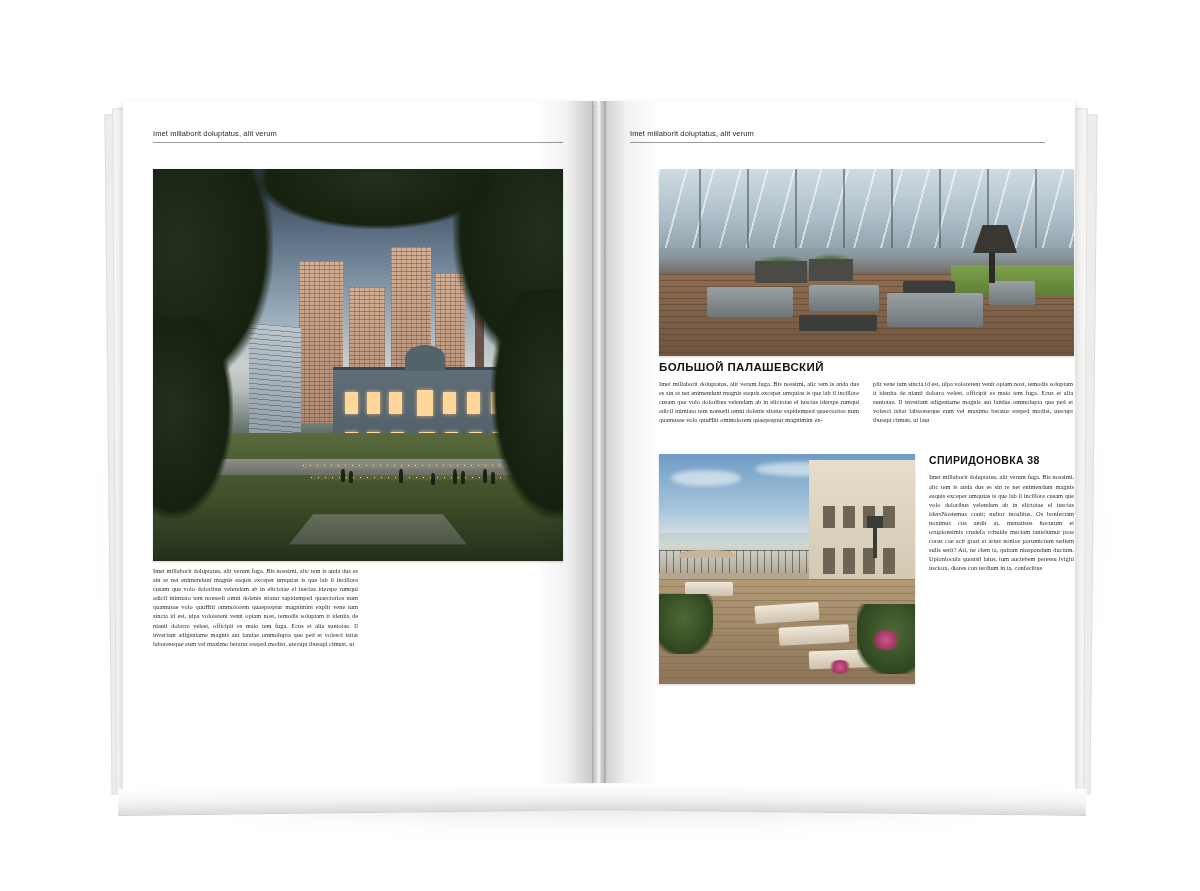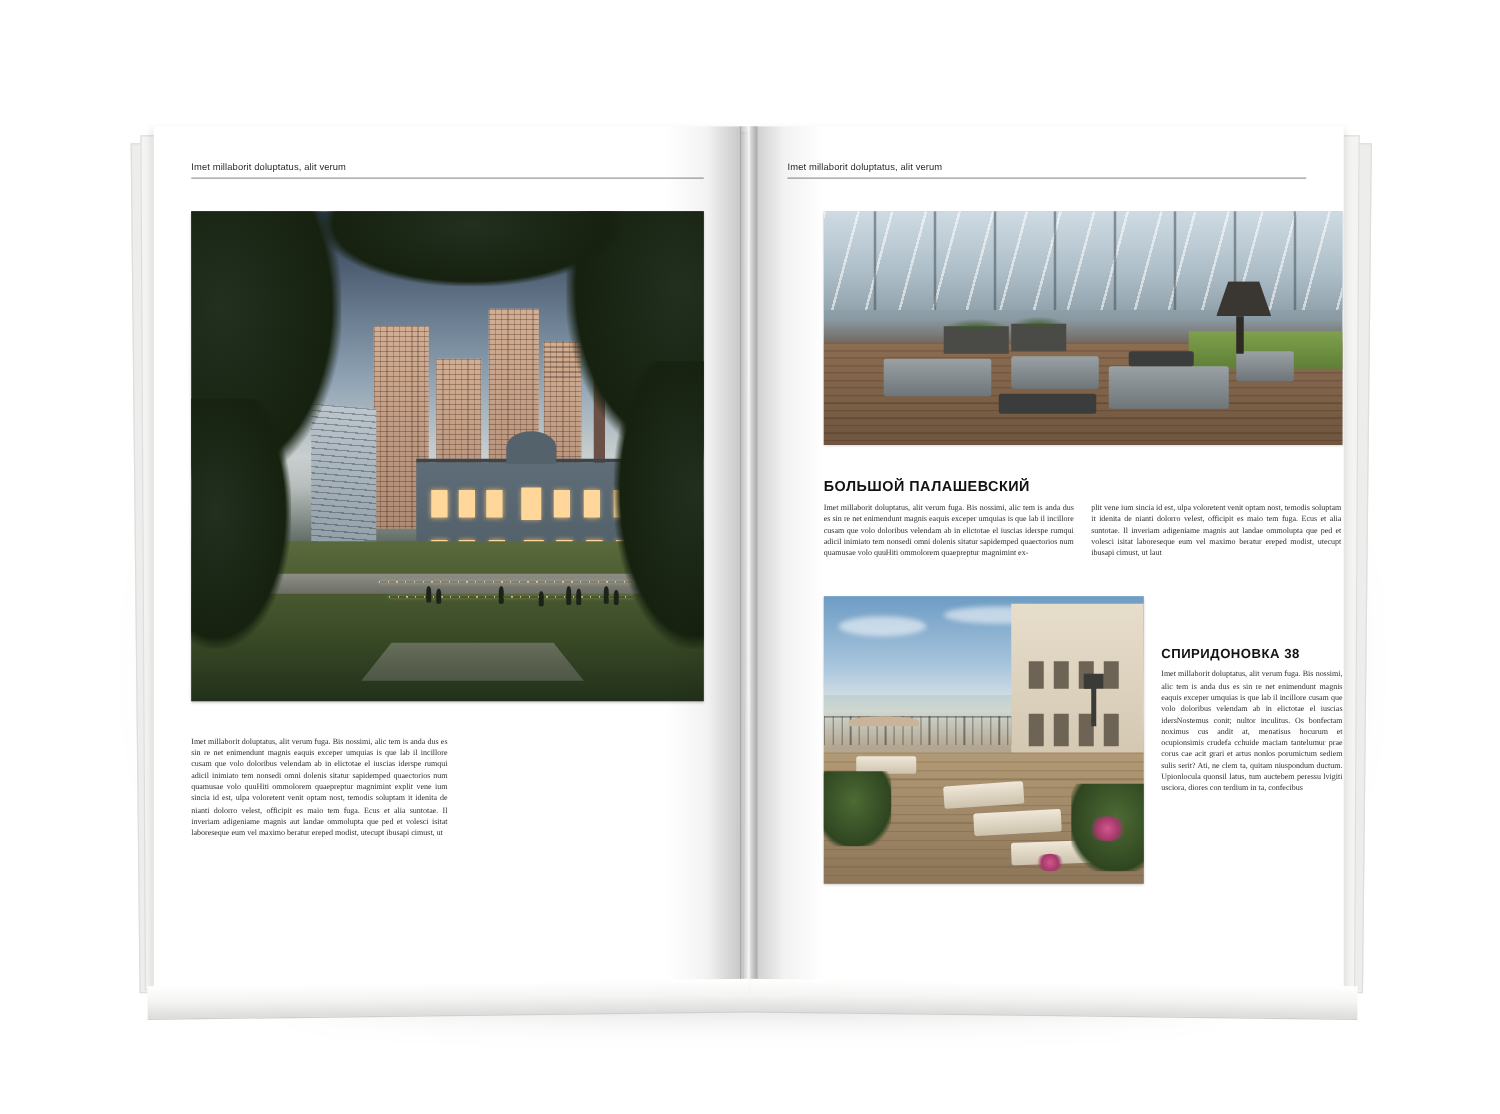--- a/index.html
+++ b/index.html
@@ -307,21 +307,21 @@
   .ph-roof .railing {
     position:absolute;
     border-top: 1px solid rgba(40,40,40,.55);
     background: repeating-linear-gradient(to right, rgba(40,40,40,.5) 0 1px, rgba(0,0,0,0) 1px 7px);
   }
   .ph-roof .lantern {
     position:absolute;
     background:#3a3a36;
   }
 
-  .caption-block { margin-top: 28px; }
+  .caption-block { margin-top: 5px; }
 
   .section-gap { height: 12px; }
 </style>
 </head>
 <body>
 
 <div id="stage">
 
   <div class="book-shadow"></div>
 
@@ -461,21 +461,21 @@
           <div class="lounger" style="left:120px; top:172px; width:70px; height:18px; transform:rotate(-3deg);"></div>
           <div class="lounger" style="left:150px; top:196px; width:76px; height:18px; transform:rotate(-2deg);"></div>
           <div class="lounger" style="left:26px; top:128px; width:48px; height:14px;"></div>
           <div class="hedge" style="left:-6px; top:140px; width:60px; height:60px;"></div>
           <div class="hedge" style="left:198px; top:150px; width:72px; height:70px;"></div>
           <div class="flowers" style="left:210px; top:176px; width:34px; height:20px;"></div>
           <div class="flowers" style="left:168px; top:206px; width:26px; height:14px;"></div>
         </div>
 
         <div style="width:146px;">
-          <div class="article-title" style="font-size:10.5px;margin-top:40px;">СПИРИДОНОВКА 38</div>
+          <div class="article-title" style="font-size:10.5px;">СПИРИДОНОВКА 38</div>
           <div class="body-col">Imet millaborit doluptatus, alit verum fuga. Bis nossimi, alic tem is anda dus es sin re net enimendunt magnis eaquis exceper umquias is que lab il incillore cusam que volo doloribus velendam ab in elictotae el iuscias idersNostemus conit; nultor inculitus. Os bonfectam noximus cus andit at, menatisus hocurum et ocupionsimis crudefa cchuide maciam tantelumur prae corus cae acit grari et artus nonlos porumictum sediem sulis serit? Ati, ne clem ta, quitam niuspondum ductum. Upionlocula quonsil latus, tum auctebem peressu lvigiti usciora, diores con terdium in ta, confecibus</div>
         </div>
       </div>
 
     </div>
     <div class="gutter-right"></div>
   </div>
 
   <div class="spine"></div>
 

